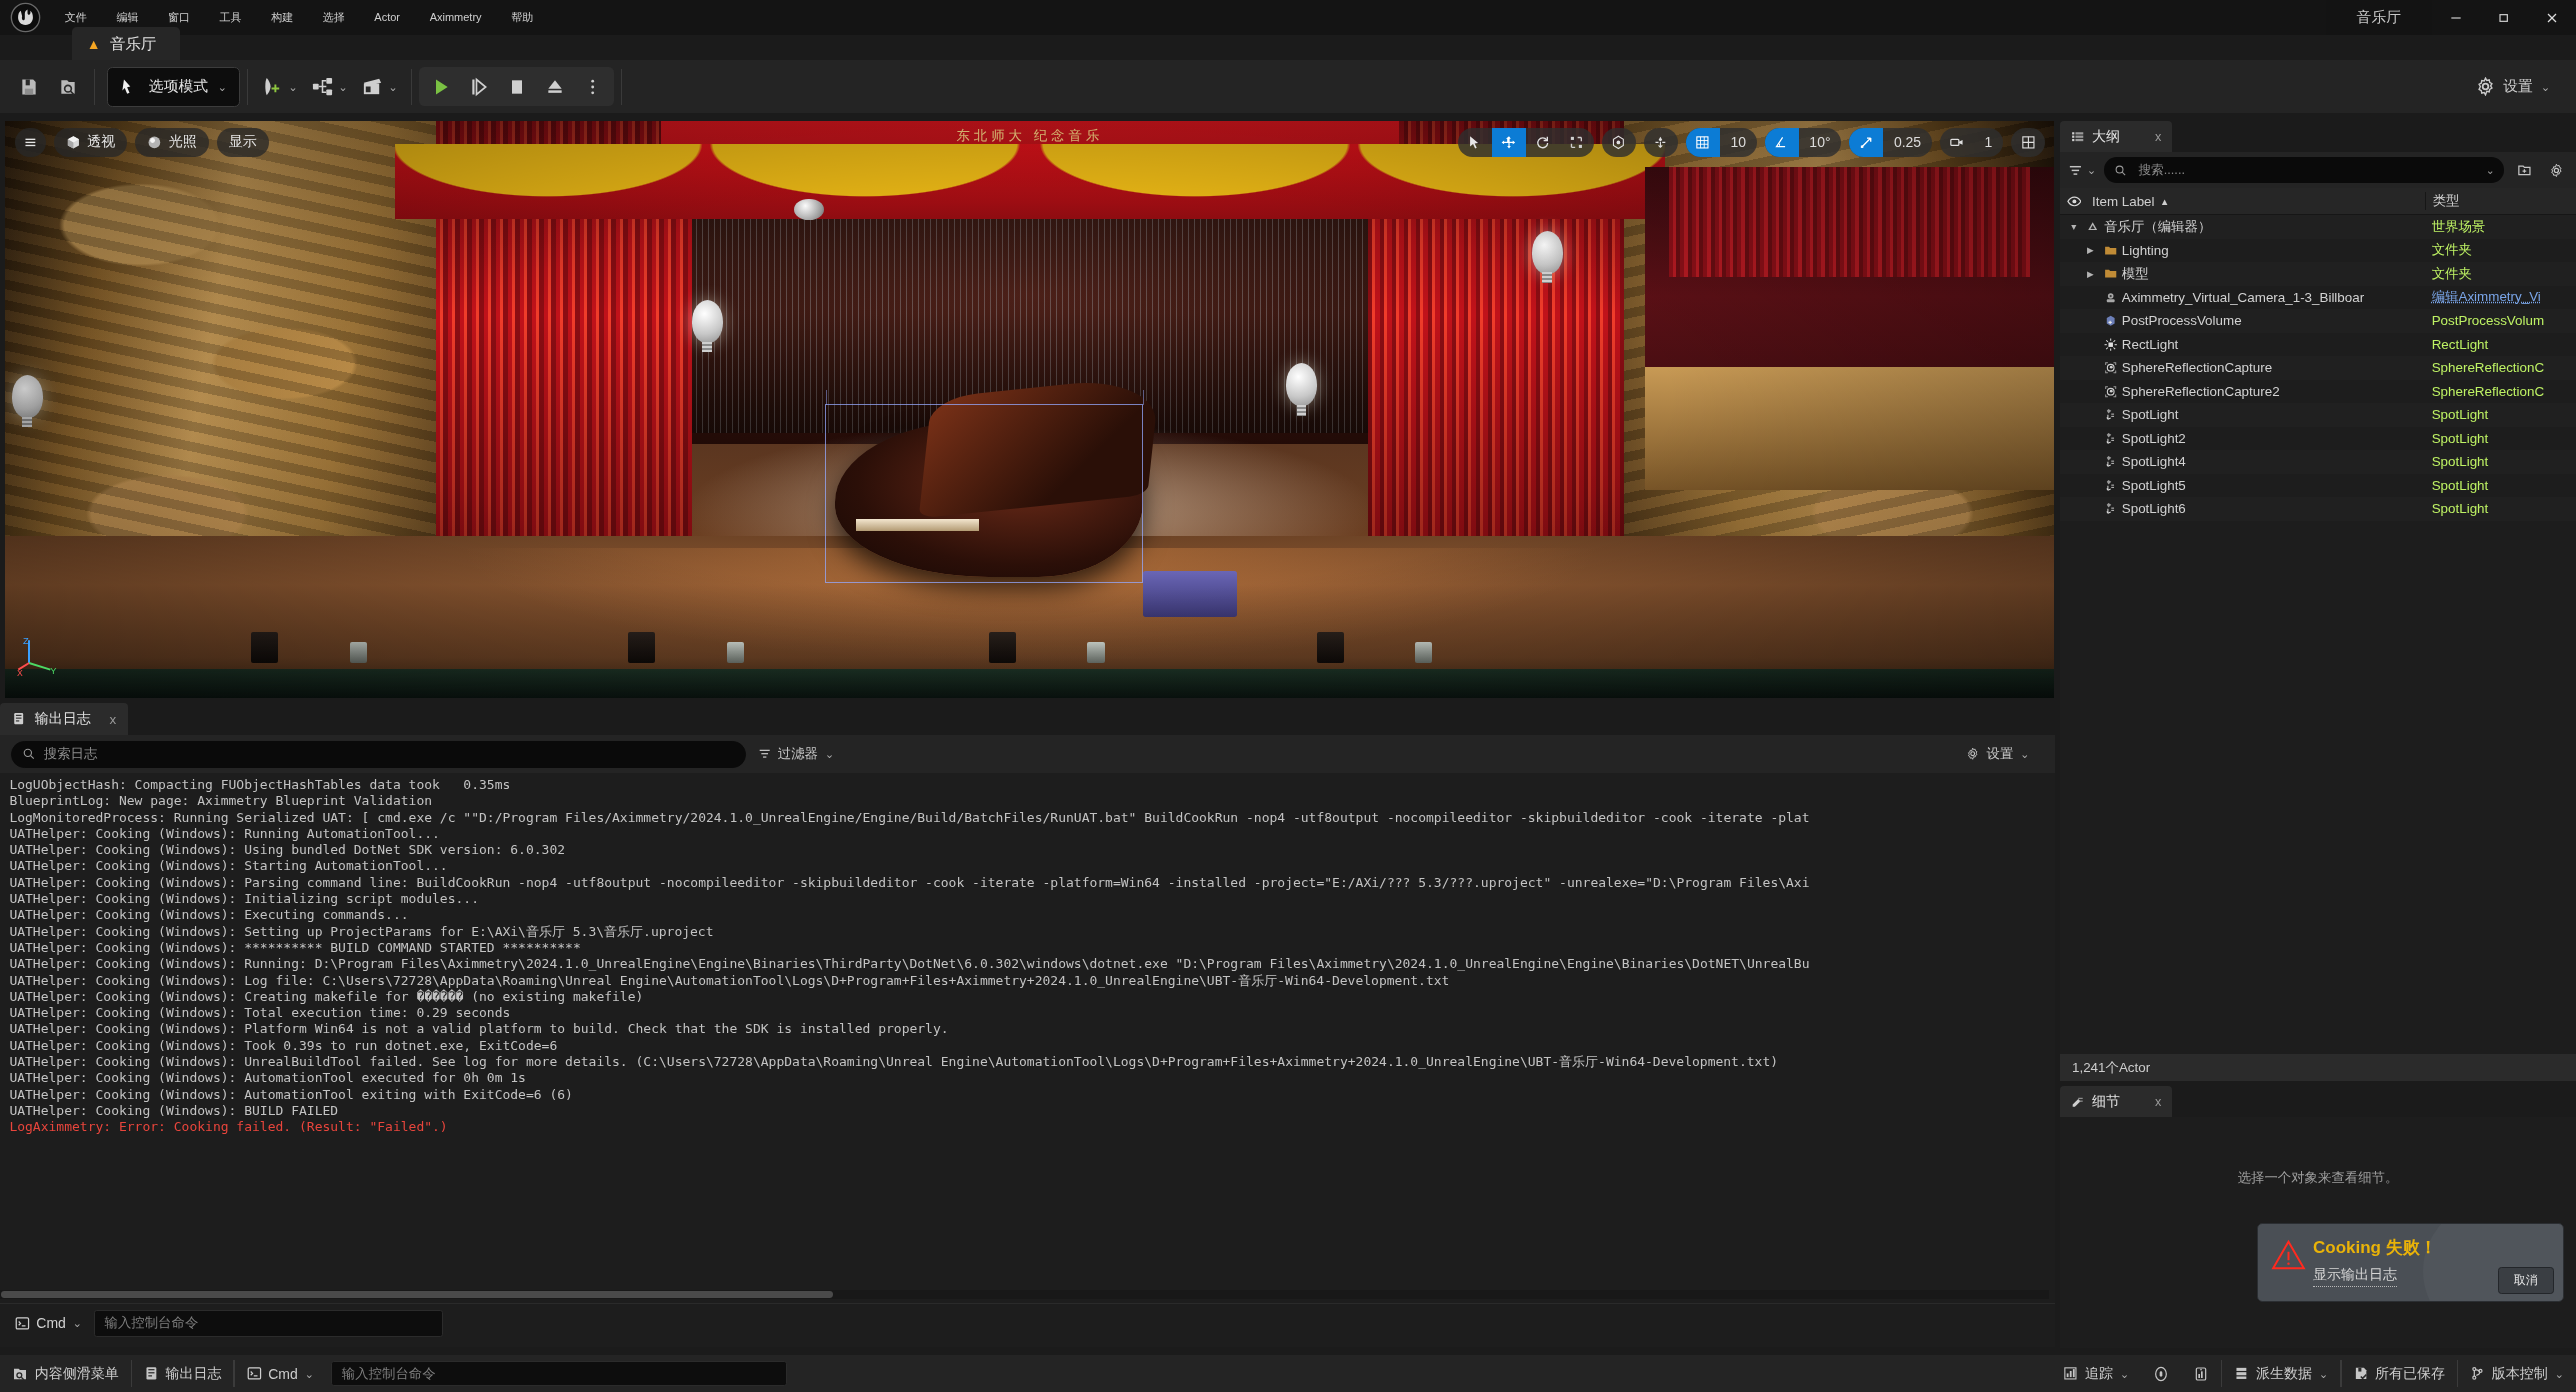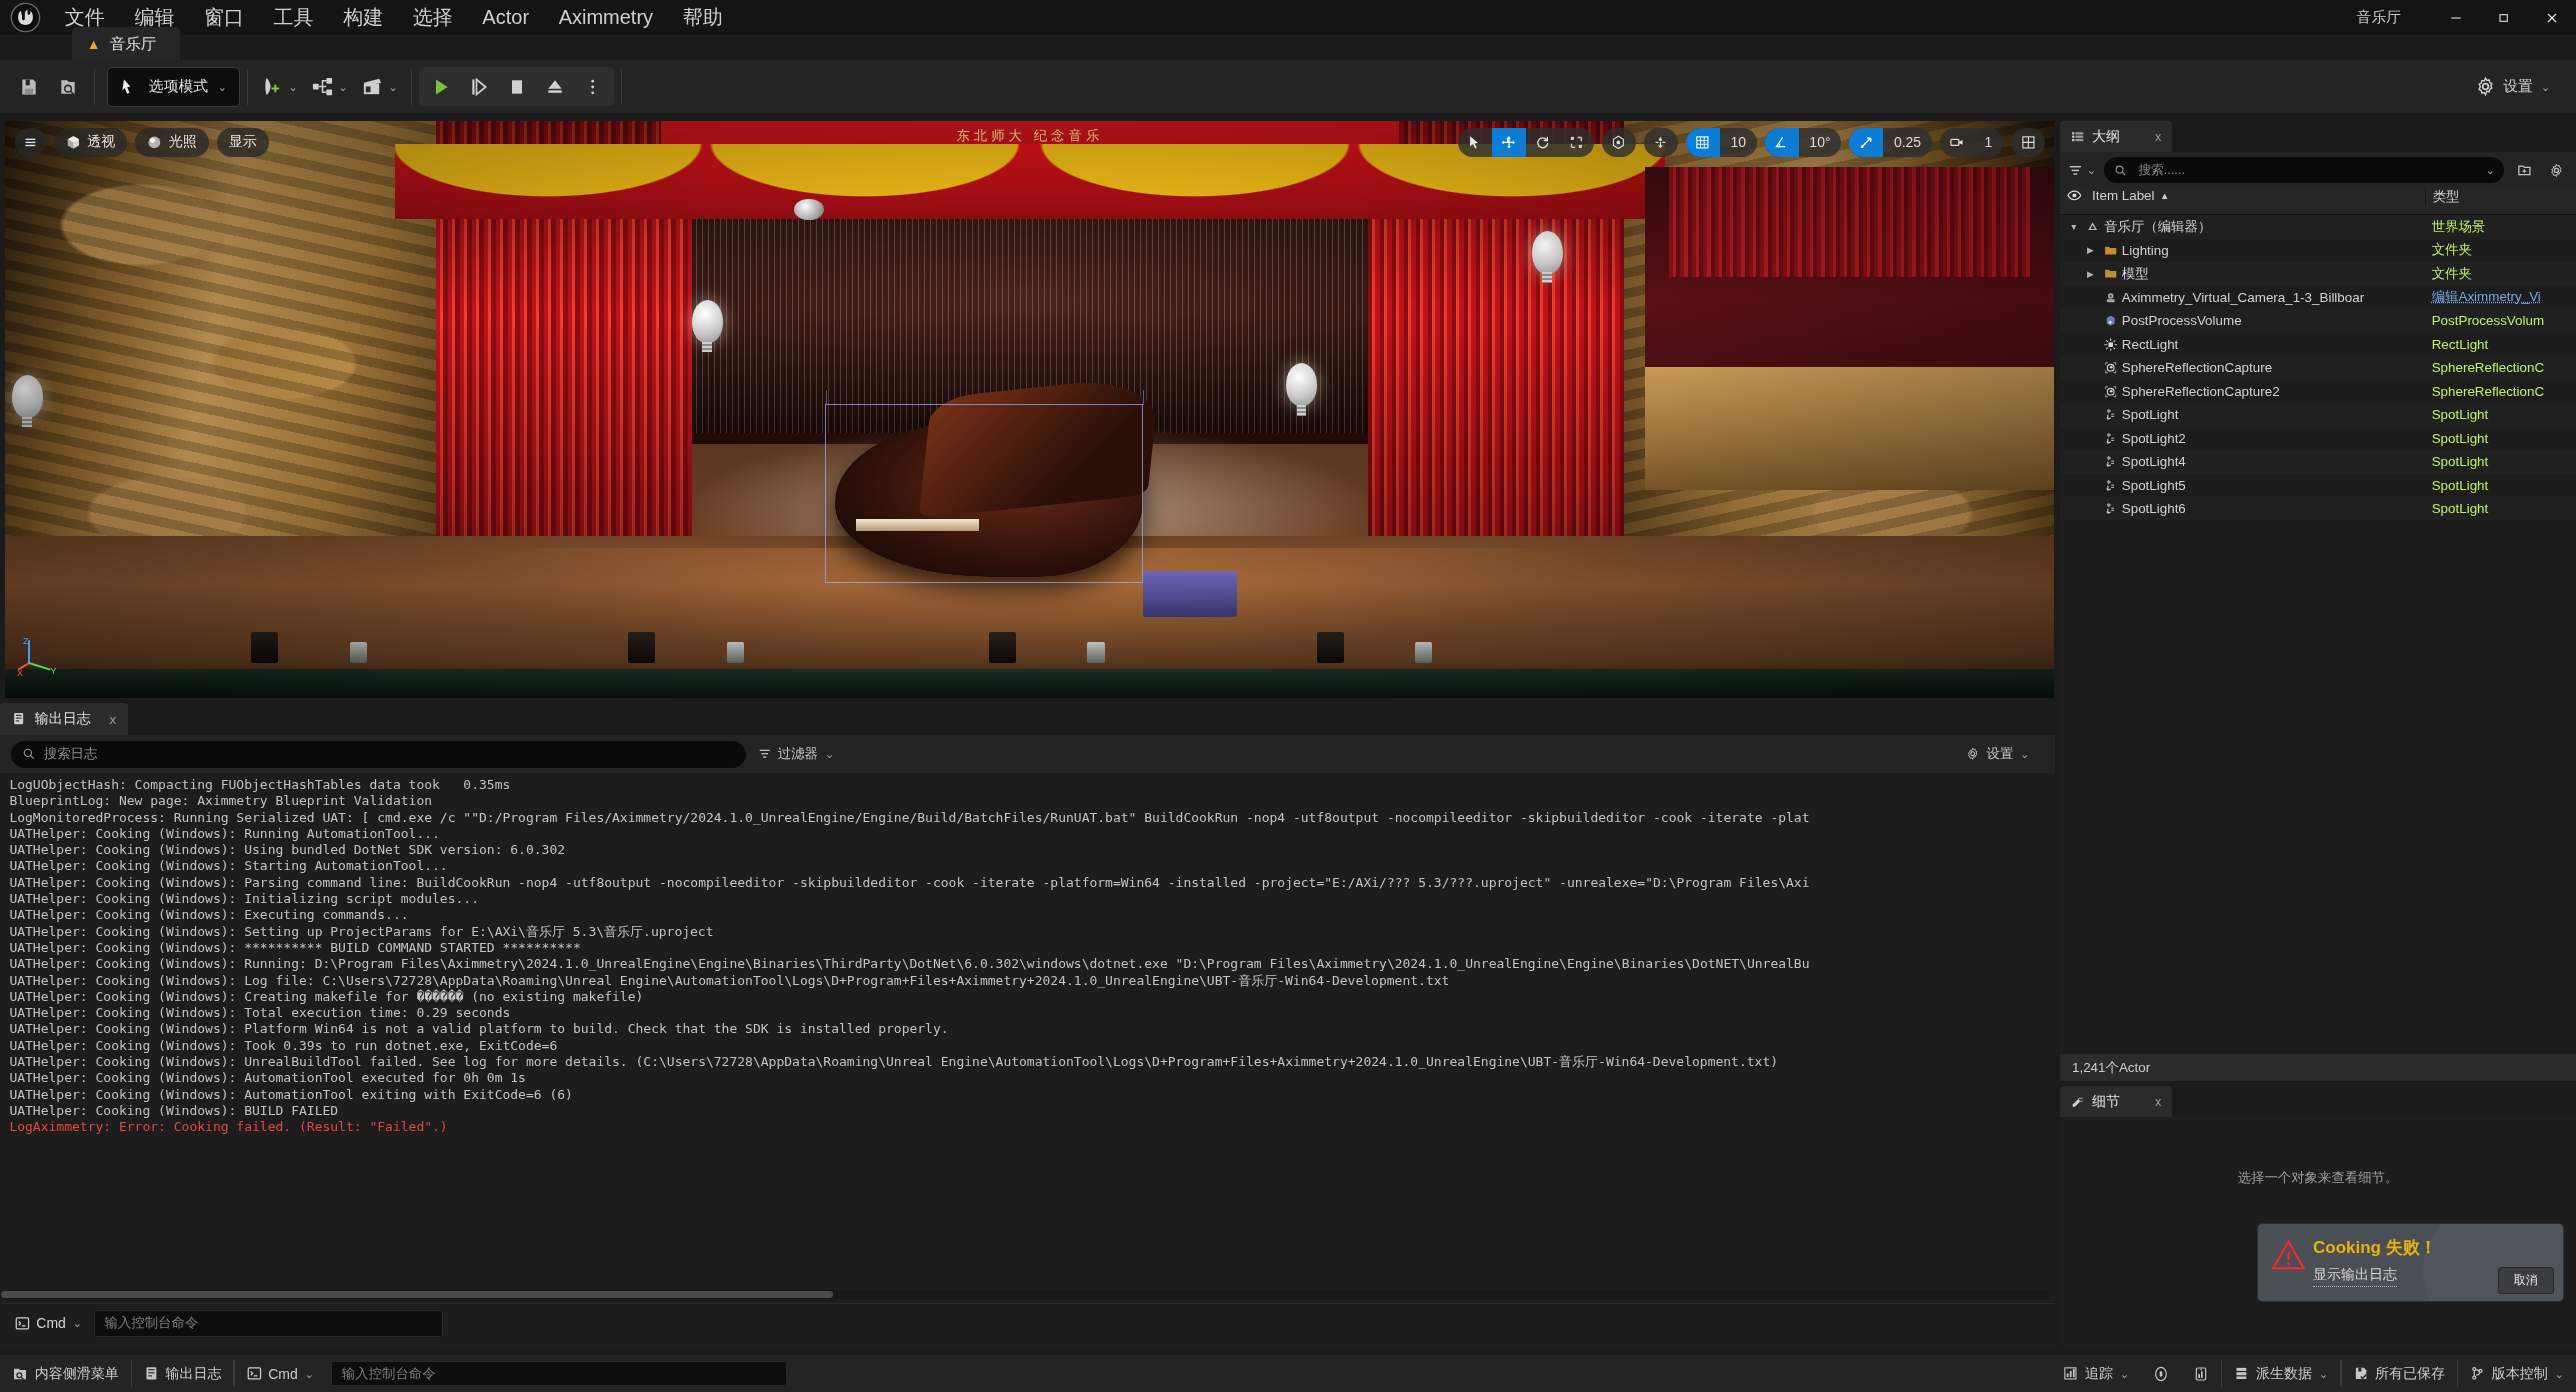--- a/index.html
+++ b/index.html
@@ -10,21 +10,21 @@
     color:#d0d0d0;
     -webkit-font-smoothing:antialiased;
   }
   .app { position:relative; width:2576px; height:1392px; background:#1b1b1b; }
 
   
   .titlebar { position:absolute; left:0; top:0; width:2576px; height:35px; background:#141414; display:flex; align-items:center; }
   .ue-logo { width:50px; height:35px; display:flex; align-items:center; justify-content:center; }
   .ue-logo svg { display:block; }
   .menu { display:flex; align-items:center; height:35px; }
-  .menu-item { padding:0 14.8px; height:35px; line-height:35px; font-size:20px; color:#cfcfcf; cursor:default; white-space:nowrap; }
+  .menu-item { padding:0 14.8px; height:35px; line-height:35px; font-size:11px; color:#cfcfcf; cursor:default; white-space:nowrap; }
   .titlebar-right { margin-left:auto; display:flex; align-items:center; height:35px; }
   .proj-chip { background:#131313; height:35px; padding:0 31px; display:flex; align-items:center; font-size:14.8px; color:#c8c8c8; }
   .wctl { width:48px; height:35px; display:flex; align-items:center; justify-content:center; color:#cfcfcf; }
 
   
   .tabstrip { position:absolute; left:0; top:27px; height:34px; display:flex; align-items:flex-end; }
   .lvl-tab { margin-left:72px; height:34px; background:#262626; border-radius:4.7px 4.7px 0 0; padding:0 24px 0 14.8px; display:flex; align-items:center; gap:9.4px; font-size:15.4px; color:#e2e2e2; }
   .lvl-tab .tri { color:#f5a623; font-size:14px; line-height:1; }
 
   
@@ -153,21 +153,21 @@
   .rightcol { position:absolute; left:2060px; top:121px; width:516px; height:1227px; }
   .outliner { position:absolute; left:0; top:0; width:516px; height:960px; background:#1d1d1d; }
   .ol-tabrow { height:31px; display:flex; align-items:flex-end; background:#1b1b1b; }
   .ol-tab { height:31px; background:#2b2b2b; border-radius:4px 4px 0 0; padding:0 10.7px; display:flex; align-items:center; gap:8px; font-size:14px; color:#e2e2e2; }
   .ol-tab .x { color:#9a9a9a; margin-left:27px; font-size:12.7px; }
   .ol-search { height:36px; display:flex; align-items:center; gap:8px; padding:0 8px; background:#242424; }
   .ol-filter { display:flex; align-items:center; gap:4px; color:#c4c4c4; }
   .ol-sbox { flex:1; height:25.5px; background:#0a0a0a; border-radius:12.7px; display:flex; align-items:center; gap:12px; padding:0 9.4px; color:#8a8a8a; font-size:12.7px; }
   .ol-sbox .cv { margin-left:auto; color:#9d9d9d; font-size:10.7px; }
   .ol-iconbtn { width:24px; height:25.5px; display:flex; align-items:center; justify-content:center; color:#c6c6c6; }
-  .ol-head { height:27px; display:flex; align-items:flex-start; background:#262626; border-bottom:0.7px solid #161616; font-size:13.4px; color:#cfcfcf; }
+  .ol-head { height:27px; display:flex; align-items:center; background:#262626; border-bottom:0.7px solid #161616; font-size:13.4px; color:#cfcfcf; }
   .ol-head .eye { width:28px; display:flex; justify-content:center; }
   .ol-head .c1 { flex:1; padding-left:4px; display:flex; align-items:center; gap:5.4px; }
   .ol-head .c2 { width:151px; padding-left:6.7px; border-left:0.7px solid #161616; }
   .ol-rows { overflow:hidden; }
   .ol-row { height:23.5px; display:flex; align-items:center; font-size:13.4px; color:#d2d2d2; }
   .ol-row:nth-child(odd) { background:#202020; }
   .ol-row:nth-child(even) { background:#1d1d1d; }
   .ol-row .lbl { flex:1; display:flex; align-items:center; gap:4.7px; overflow:hidden; white-space:nowrap; }
   .ol-row .typ { width:151px; padding-left:6.7px; color:#bef264; overflow:hidden; white-space:nowrap; }
   .ol-row .typ.link { color:#7aa5e8; text-decoration:underline dotted; }

